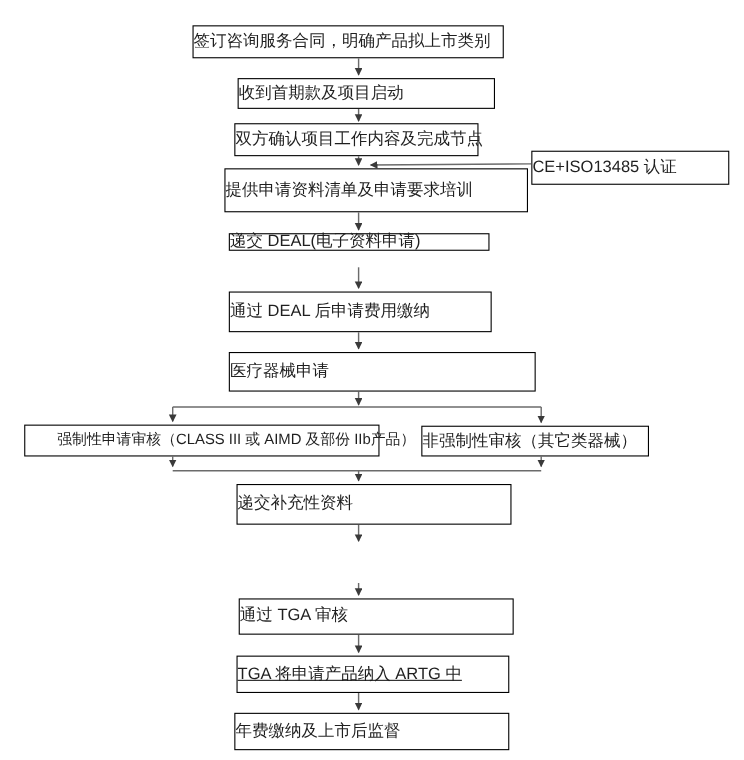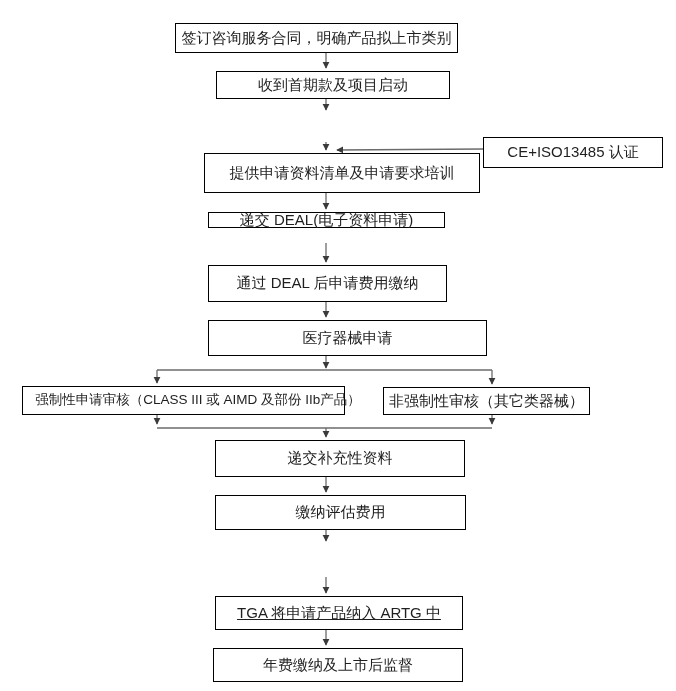--- a/index.html
+++ b/index.html
@@ -22,21 +22,21 @@
     width: 676px;
     height: 691px;
   }
   .node {
     position: absolute;
     box-sizing: border-box;
     border: 1px solid #000000;
     background: #ffffff;
     display: flex;
     align-items: center;
-    justify-content: center;
+    justify-content: flex-start;
     text-align: center;
     font-size: 15px;
     color: #1f1f1f;
     white-space: nowrap;
     line-height: 1.1;
   }
   .node.small-text {
     font-size: 13.5px;
     padding-left: 29px;
   }
@@ -76,20 +76,23 @@
   </svg>
 
   <div class="node" style="left:175px; top:23px; width:283px; height:30px;">
     <span>签订咨询服务合同，明确产品拟上市类别</span>
   </div>
 
   <div class="node" style="left:216px; top:71px; width:234px; height:28px;">
     <span>收到首期款及项目启动</span>
   </div>
 
+  <div class="node" style="left:213px; top:112px; width:222px; height:30px;">
+    <span>双方确认项目工作内容及完成节点</span>
+  </div>
 
   <div class="node" style="left:483px; top:137px; width:180px; height:31px;">
     <span>CE+ISO13485 认证</span>
   </div>
 
   <div class="node" style="left:204px; top:153px; width:276px; height:40px;">
     <span>提供申请资料清单及申请要求培训</span>
   </div>
 
   <div class="node" style="left:208px; top:212px; width:237px; height:16px;">
@@ -109,24 +112,24 @@
   </div>
 
   <div class="node" style="left:383px; top:387px; width:207px; height:28px;">
     <span>非强制性审核（其它类器械）</span>
   </div>
 
   <div class="node" style="left:215px; top:440px; width:250px; height:37px;">
     <span>递交补充性资料</span>
   </div>
 
-  <div class="node" style="left:215px; top:495px; width:251px; height:35px;">
-    <span>缴纳评估费用</span>
+
+  <div class="node" style="left:217px; top:544px; width:250px; height:33px;">
+    <span>通过 TGA 审核</span>
   </div>
-
 
   <div class="node" style="left:215px; top:596px; width:248px; height:34px;text-decoration:underline;">
     <span>TGA 将申请产品纳入 ARTG 中</span>
   </div>
 
   <div class="node" style="left:213px; top:648px; width:250px; height:34px;">
     <span>年费缴纳及上市后监督</span>
   </div>
 
 </div>

